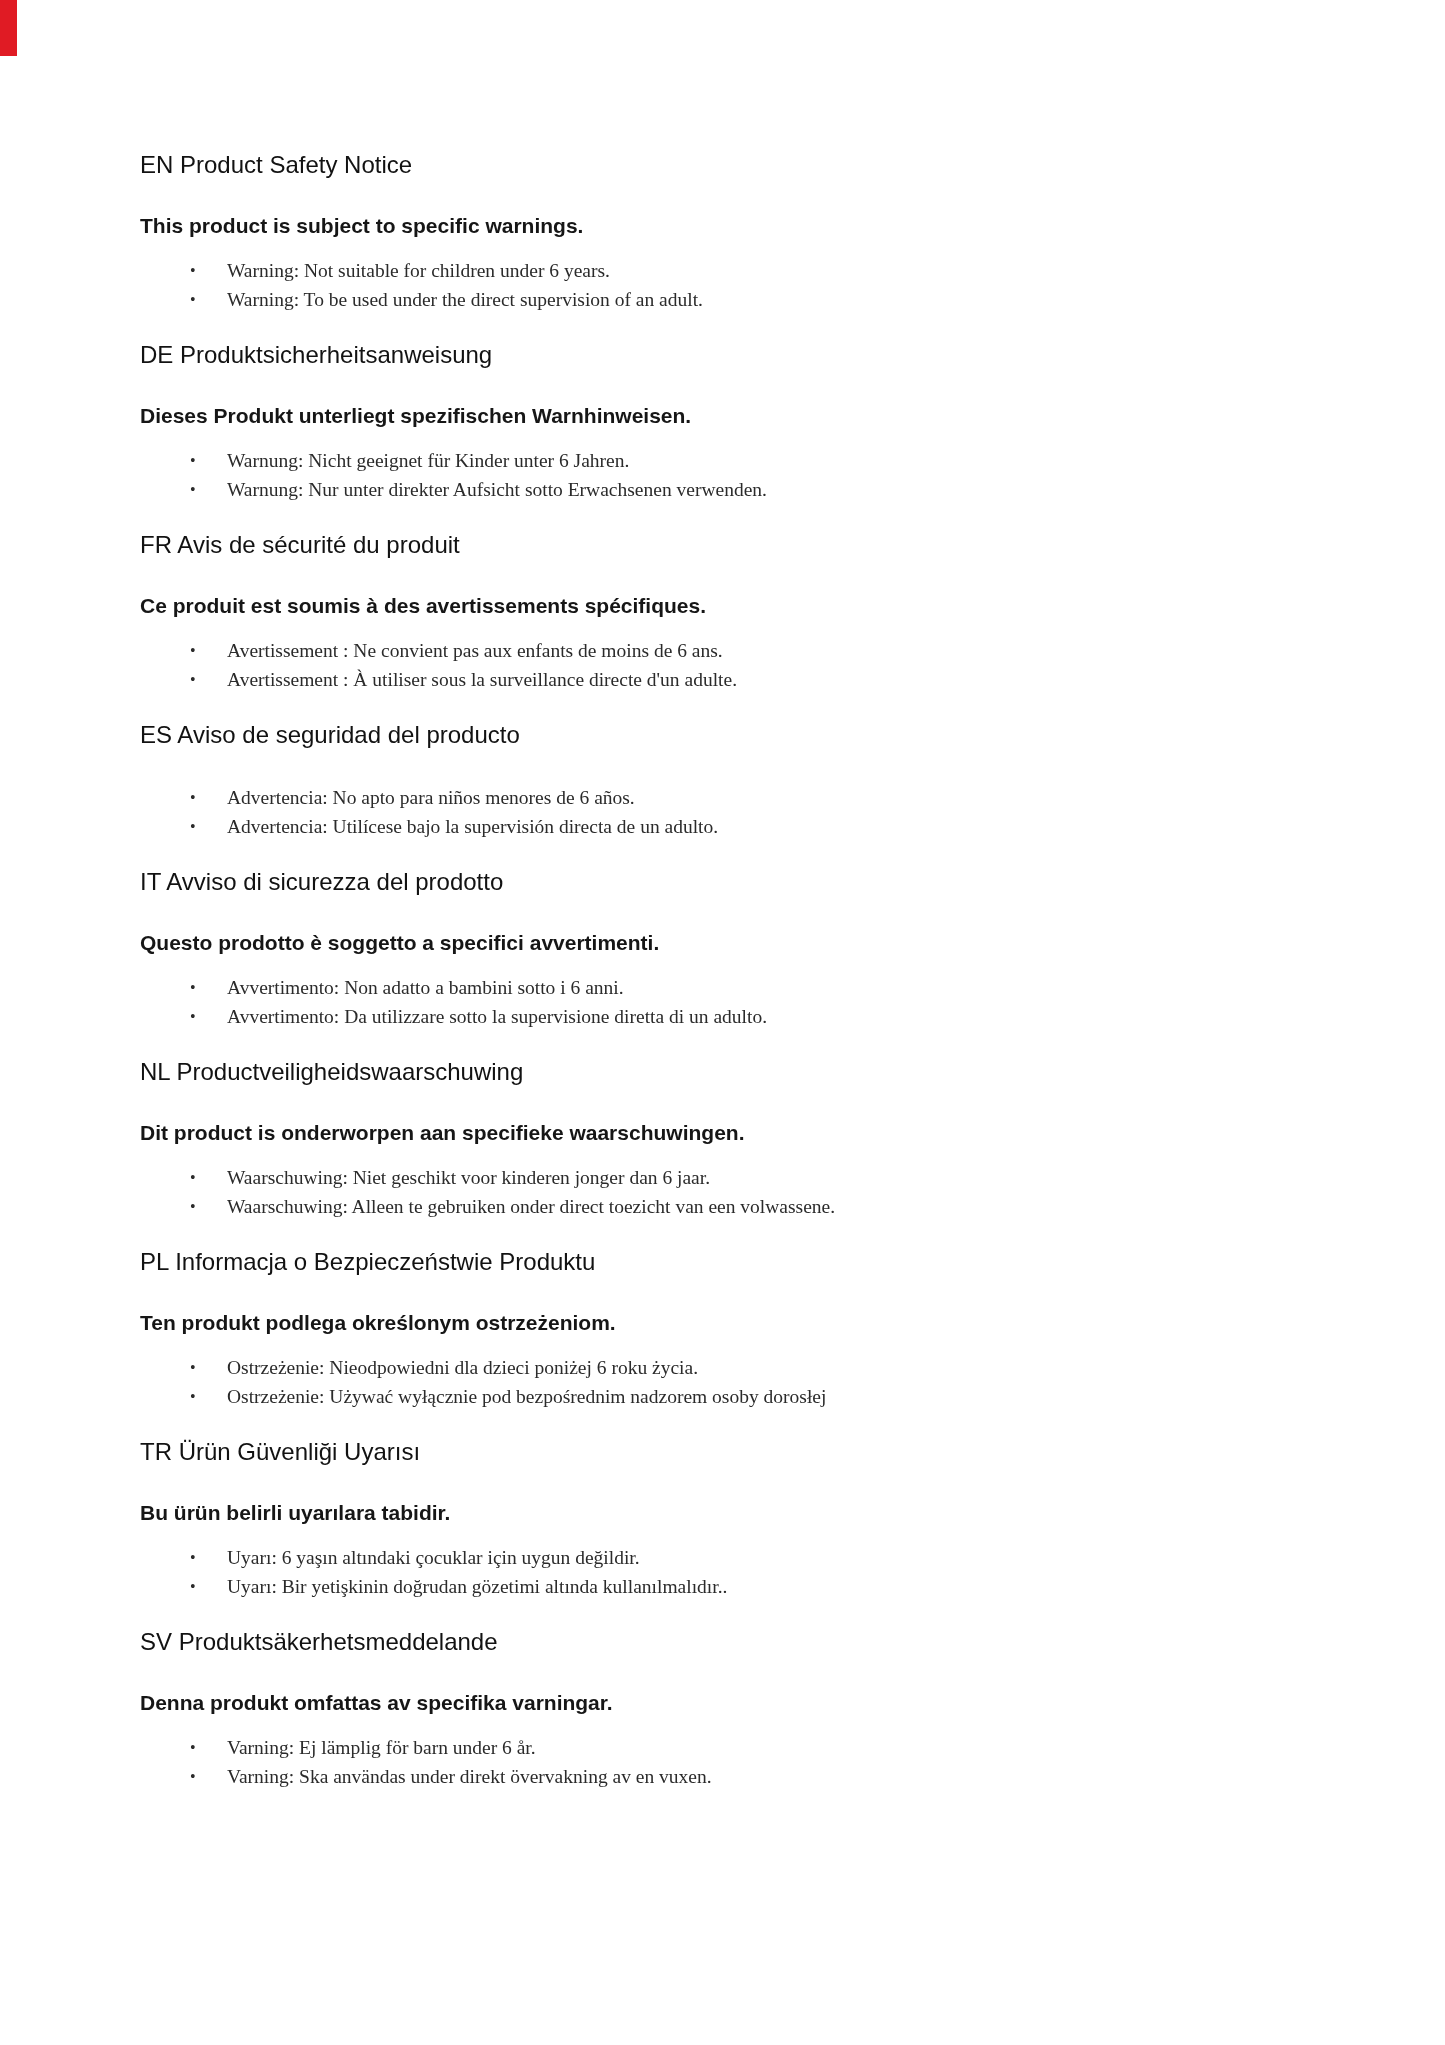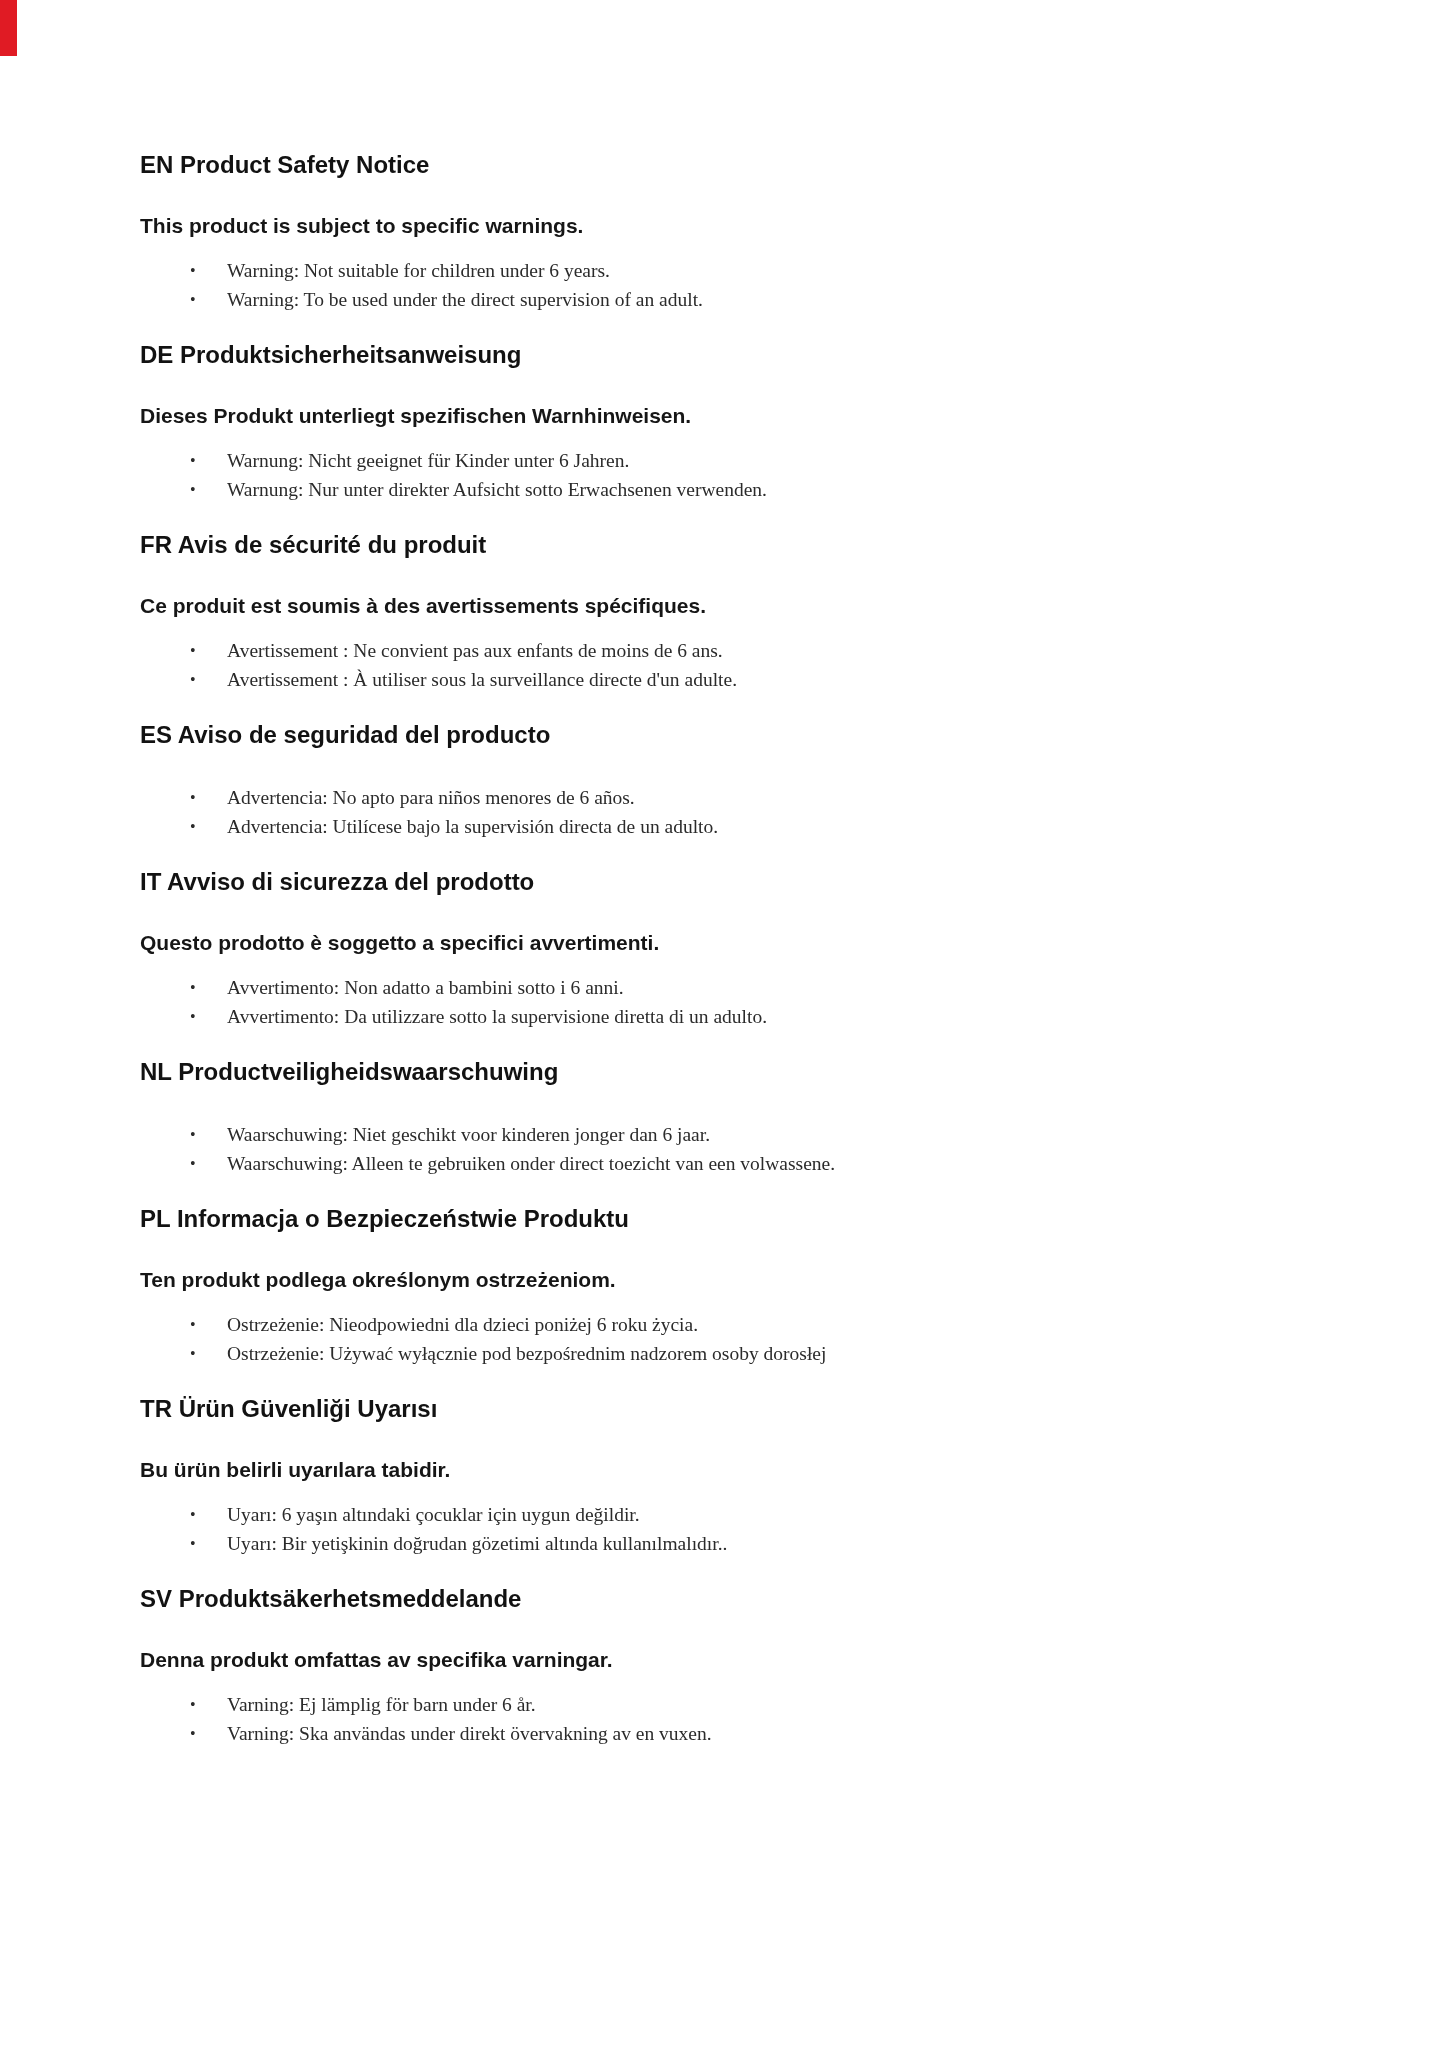--- a/index.html
+++ b/index.html
@@ -23,21 +23,21 @@
   }
   .doc {
     box-sizing: border-box;
     padding: 150px 100px 0 140px;
   }
   .lang-section {
     margin: 0;
   }
   .sec-heading {
     font-family: "Liberation Sans", sans-serif;
-    font-weight: 700;
+    font-weight: 400;
     font-size: 24px;
     line-height: 30px;
     color: #121212;
     margin: 0 0 33px 0;
   }
   .sec-subtitle {
     font-family: "Liberation Sans", sans-serif;
     font-weight: 700;
     font-size: 21px;
     line-height: 26px;
@@ -142,20 +142,21 @@
       </div>
       <div class="bullet-row">
         <span class="dot">•</span>
         <span class="bullet-text">Avvertimento: Da utilizzare sotto la supervisione diretta di un adulto.</span>
       </div>
     </div>
   </section>
 
   <section class="lang-section">
     <h2 class="sec-heading">NL Productveiligheidswaarschuwing</h2>
+    <p class="sec-subtitle">Dit product is onderworpen aan specifieke waarschuwingen.</p>
     <div class="bullets">
       <div class="bullet-row">
         <span class="dot">•</span>
         <span class="bullet-text">Waarschuwing: Niet geschikt voor kinderen jonger dan 6 jaar.</span>
       </div>
       <div class="bullet-row">
         <span class="dot">•</span>
         <span class="bullet-text">Waarschuwing: Alleen te gebruiken onder direct toezicht van een volwassene.</span>
       </div>
     </div>

